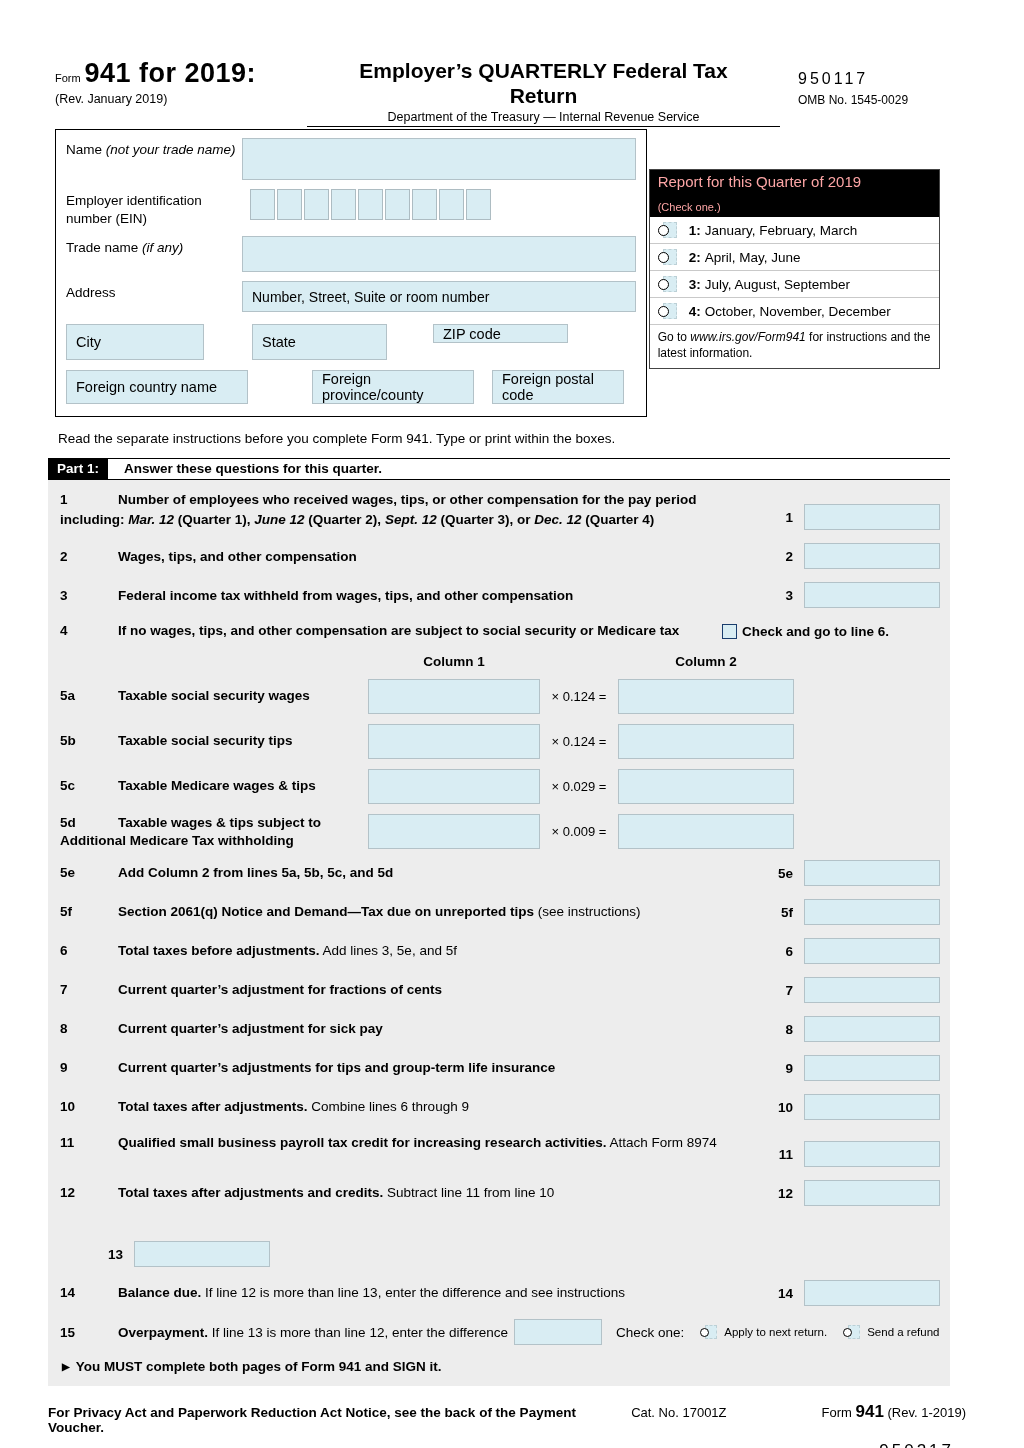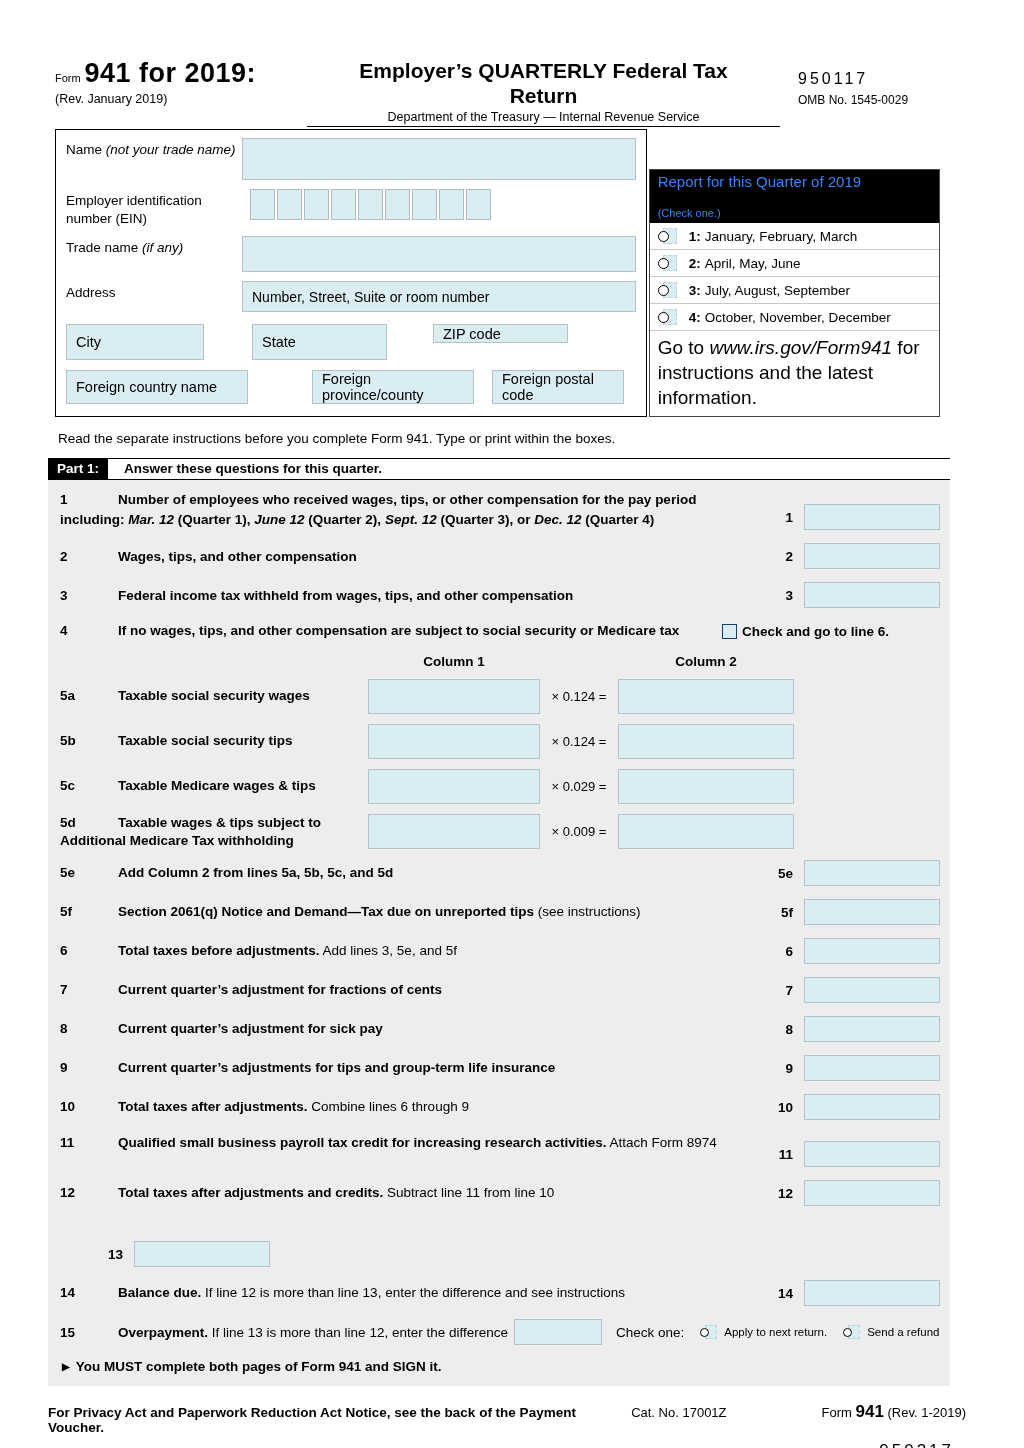--- a/index.html
+++ b/index.html
@@ -40,29 +40,29 @@
   .f-city { width: 138px; height: 36px; }
   .f-state { width: 135px; height: 36px; margin-left: 48px; }
   .f-zip { width: 135px; height: 19px; margin-left: 46px; }
   .for-row { display: flex; margin-bottom: 2px; }
   .f-fcountry { width: 182px; height: 34px; }
   .f-fprov { width: 162px; height: 34px; margin-left: 64px; }
   .f-fpostal { width: 132px; height: 34px; margin-left: 18px; }
 
   
   .q-box { width: 292px; margin-left: 2px; margin-top: 40px; border: 1px solid #444; align-self: flex-start; background: #fff; }
-  .q-hdr { background: #000; color: #3b82f6; padding: 3px 5px 4px 8px; }
+  .q-hdr { background: #000; color: #fca5a5; padding: 3px 5px 4px 8px; }
   .q-title { font-size: 15px; }
-  .q-sub { font-size: 11px; margin-top: 17px; }
+  .q-sub { font-size: 11px; margin-top: 11px; }
   .q-opt { display: flex; align-items: center; padding: 5px 8px; border-bottom: 1px solid #c9c9c9; }
   .radio { width: 11px; height: 11px; border: 1.4px solid #000; border-radius: 50%; background: #fff; flex: none; position: relative; z-index: 2; }
   .q-sq { width: 14px; height: 16px; background: #d9edf3; border: 1px dashed #bcd0d6; margin-left: -6px; margin-right: 12px; flex: none; }
   .q-num { font-weight: bold; margin-right: 4px; font-size: 13.5px; }
   .q-lab { font-size: 13.5px; }
-  .q-foot { padding: 5px 8px 6px 8px; font-size: 19px; line-height: 1.3; }
+  .q-foot { padding: 5px 8px 6px 8px; font-size: 12px; line-height: 1.3; }
 
   
   .read-line { margin: 14px 0 12px 58px; font-size: 13.5px; }
 
   
   .p1-bar { margin-left: 48px; width: 902px; display: flex; align-items: stretch; border-top: 1.5px solid #000; border-bottom: 1.5px solid #000; }
   .p1-label { background: #000; color: #fff; font-weight: bold; padding: 2px 9px 3px 9px; font-size: 13.5px; }
   .p1-title { font-weight: bold; padding: 2px 0 3px 16px; font-size: 13.5px; }
 
   .part1 { margin-left: 48px; width: 902px; background: #ededed; padding: 10px 10px 4px 12px; }

